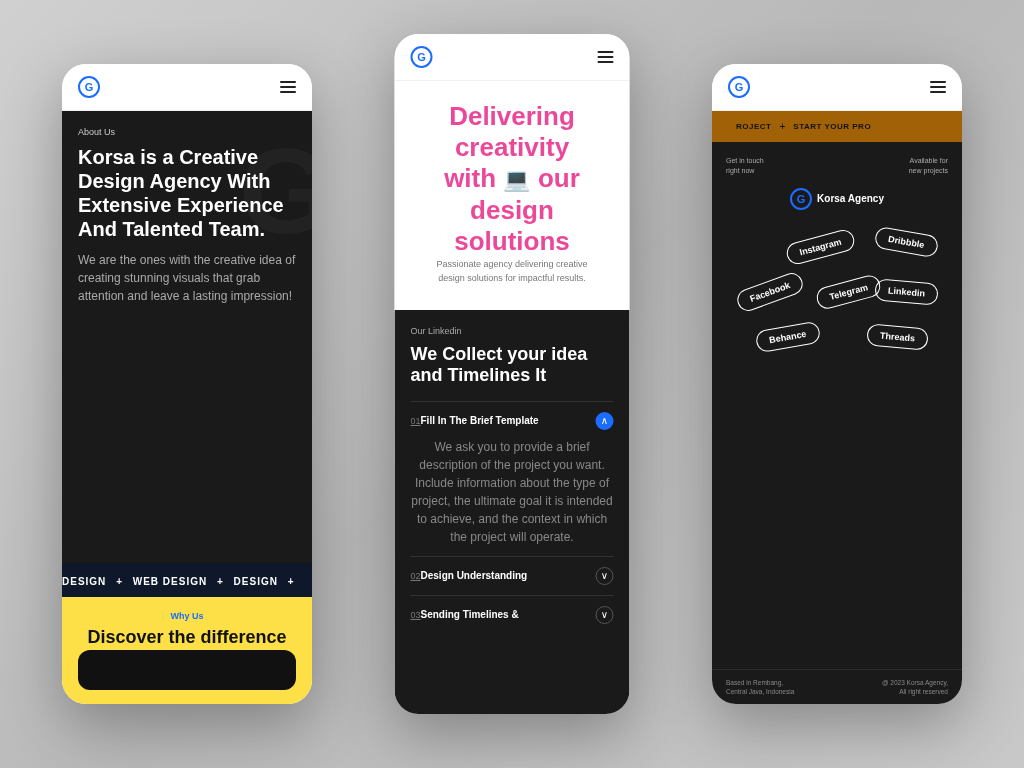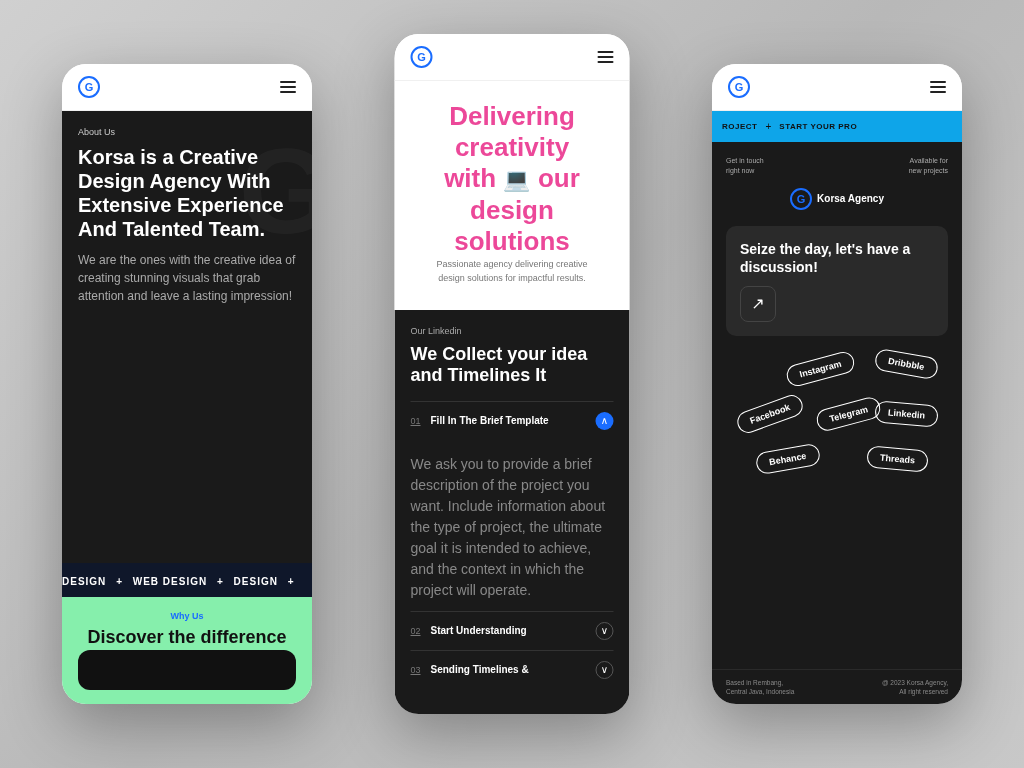--- a/index.html
+++ b/index.html
@@ -159,21 +159,21 @@
       letter-spacing: 1px;
     }
 
     .plus-icon {
       display: inline-block;
       margin: 0 6px;
     }
 
     
     .phone-left .phone-bottom {
-      background: #86efac;
+      background: #fde047;
       padding: 14px 16px;
     }
 
     .why-us-label {
       color: #1a6dff;
       font-size: 9px;
       font-weight: 600;
       text-align: center;
       margin-bottom: 6px;
     }
@@ -250,21 +250,21 @@
 
     .accordion-header {
       display: flex;
       align-items: center;
       justify-content: space-between;
     }
 
     .accordion-num {
       color: #777;
       font-size: 9px;
-      margin-right: 10px;
+      margin-right: 0;
       text-decoration: underline;
     }
 
     .accordion-title {
       color: #fff;
       font-size: 10px;
       font-weight: 700;
       flex: 1;
     }
 
@@ -275,23 +275,24 @@
       background: #1a6dff;
       display: flex;
       align-items: center;
       justify-content: center;
       color: #fff;
       font-size: 10px;
     }
 
     .accordion-content {
       color: #888;
-      font-size: 14px;
+      font-size: 12px;
       line-height: 1.5;
-      margin-top: 24px;
+      margin-top: 8px;
+      text-align: center;
     }
 
     
     .phone-right .phone-header {
       background: #fff;
     }
 
     .nav-plus {
       color: #111;
       font-size: 10px;
@@ -419,22 +420,22 @@
     }
 
     .footer-right {
       text-align: right;
     }
 
     
     .right-top-nav {
       display: flex;
       align-items: center;
-      padding: 10px 10px;
-      background: #0ea5e9;
+      padding: 10px 24px;
+      background: #a16207;
       gap: 8px;
       overflow: hidden;
     }
 
     .nav-item-text {
       font-size: 8px;
       font-weight: 700;
       color: #111;
       letter-spacing: 0.5px;
     }
@@ -506,21 +507,21 @@
           <div class="accordion-arrow">∧</div>
         </div>
         <div class="accordion-content">
           We ask you to provide a brief description of the project you want. Include information about the type of project, the ultimate goal it is intended to achieve, and the context in which the project will operate.
         </div>
       </div>
 
       <div class="accordion-item">
         <div class="accordion-header">
           <span class="accordion-num">02</span>
-          <span class="accordion-title">Start Understanding</span>
+          <span class="accordion-title">Design Understanding</span>
           <div class="accordion-arrow" style="background:transparent;border:1px solid #555;">∨</div>
         </div>
       </div>
 
       <div class="accordion-item">
         <div class="accordion-header">
           <span class="accordion-num">03</span>
           <span class="accordion-title">Sending Timelines &amp;</span>
           <div class="accordion-arrow" style="background:transparent;border:1px solid #555;">∨</div>
         </div>
@@ -551,24 +552,20 @@
       <div class="contact-top">
         <div class="get-in-touch">Get in touch<br>right now</div>
         <div class="available">Available for<br>new projects</div>
       </div>
 
       <div class="korsa-brand">
         <div class="logo-icon" style="border-color:#1a6dff;">G</div>
         <span class="korsa-brand-name">Korsa Agency</span>
       </div>
 
-      <div class="discussion-box">
-        <div class="discussion-title">Seize the day, let's have a discussion!</div>
-        <div class="arrow-box">↗</div>
-      </div>
 
       <div class="social-pills">
         <div class="pill pill-instagram">Instagram</div>
         <div class="pill pill-dribbble">Dribbble</div>
         <div class="pill pill-facebook">Facebook</div>
         <div class="pill pill-telegram">Telegram</div>
         <div class="pill pill-linkedin">Linkedin</div>
         <div class="pill pill-behance">Behance</div>
         <div class="pill pill-threads">Threads</div>
       </div>

